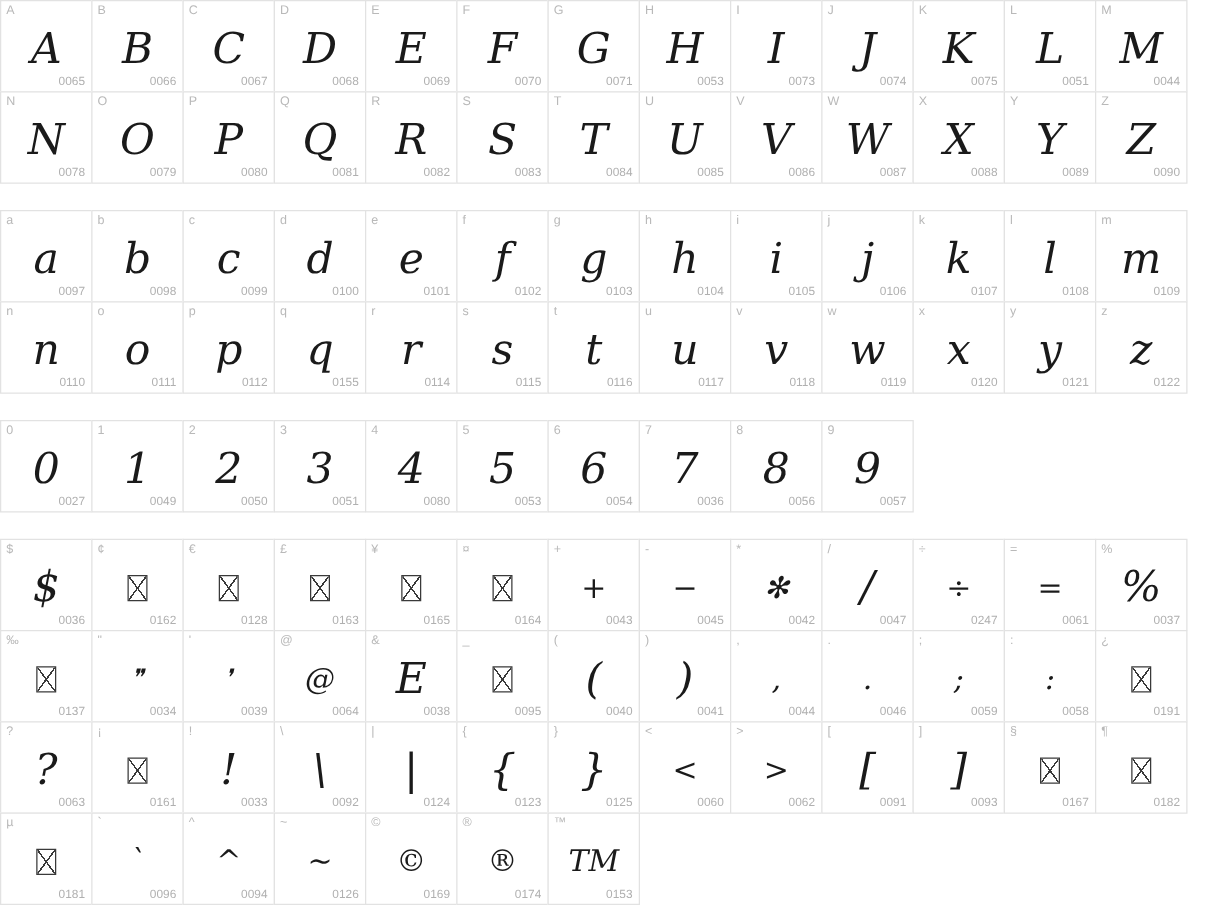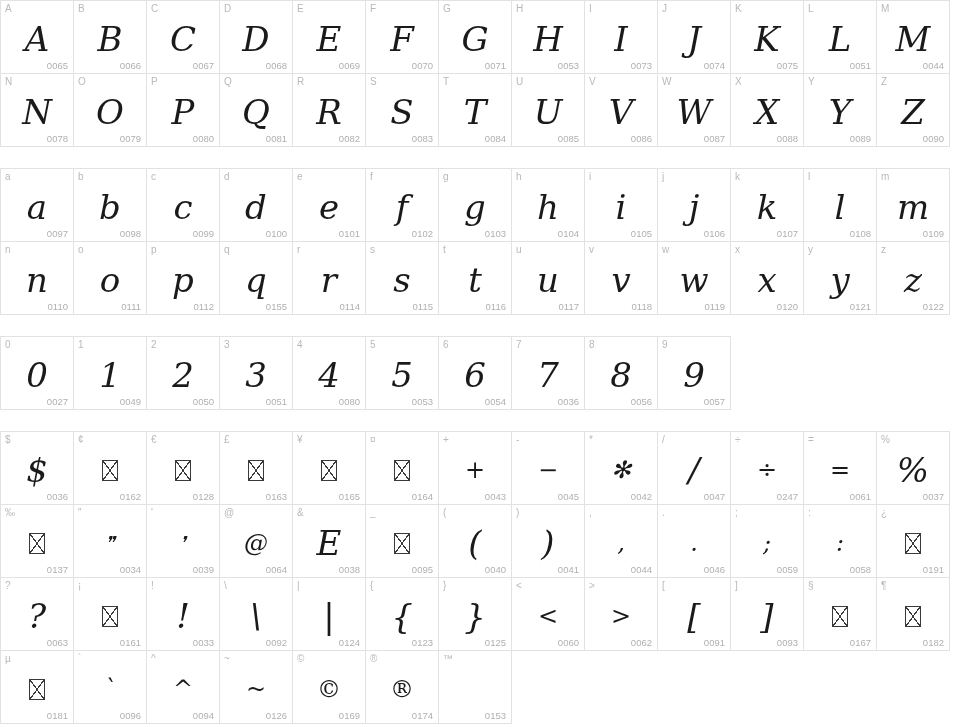--- a/index.html
+++ b/index.html
@@ -634,16 +634,17 @@
         <span class="glyph small">©</span>
         <span class="code">0169</span>
       </div>
       <div class="cell">
         <span class="corner">®</span>
         <span class="glyph small">®</span>
         <span class="code">0174</span>
       </div>
       <div class="cell">
         <span class="corner">™</span>
+        <span class="glyph small">TM</span>
         <span class="code">0153</span>
       </div>
     </div>
   </div>
 
 </body></html>

